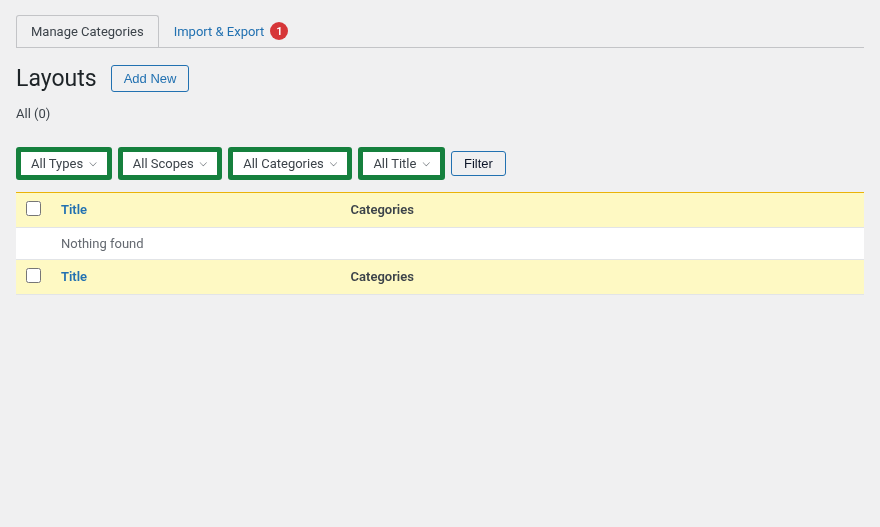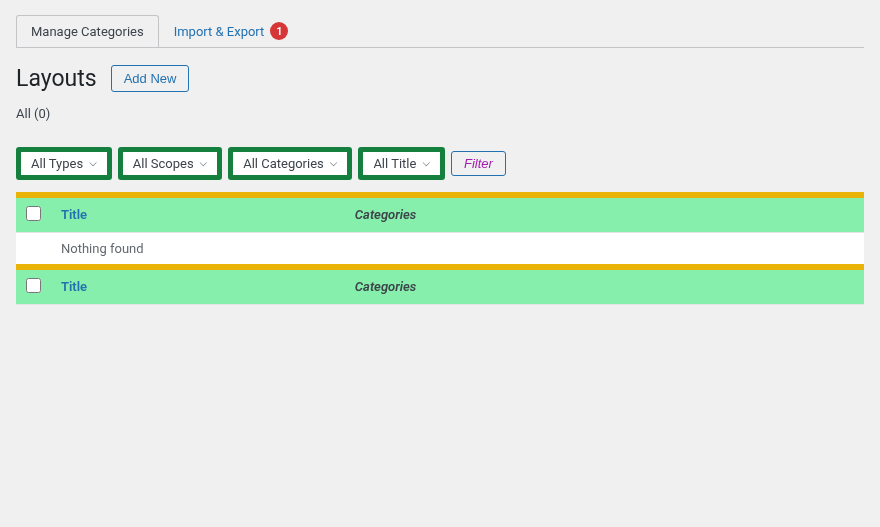--- a/index.html
+++ b/index.html
@@ -131,45 +131,44 @@
       color: #50575e;
     }
 
     .filter-btn {
       display: inline-flex;
       align-items: center;
       padding: 4px 12px;
       border: 1px solid #2271b1;
       border-radius: 3px;
       background: transparent;
-      color: #a21caf;
-      font-size: 13px;
-      cursor: pointer;
-      font-style: italic;
+      color: #0f172a;
+      font-size: 13px;
+      cursor: pointer;
     }
 
     
     .data-table {
       width: 100%;
       border-collapse: collapse;
       background: #fff;
     }
 
     .data-table th, .data-table td {
       padding: 8px 10px;
       text-align: left;
       border-bottom: 1px solid #e2e4e7;
       font-size: 13px;
     }
 
     .data-table th {
       font-weight: 600;
       color: #3c434a;
-      background: #86efac;
-      border-top: 6px solid #eab308;
+      background: #fef9c3;
+      border-top: 1px solid #eab308;
     }
 
     .data-table tr.nothing-found td {
       color: #646970;
       font-style: normal;
       font-weight: 400;
       border-bottom: 1px solid #e2e4e7;
     }
 
     .col-title {
@@ -179,21 +178,20 @@
 
     .col-checkbox {
       width: 28px;
       padding-left: 10px;
     }
 
     .col-categories {
       text-align: left;
       color: #3c434a;
       font-weight: 600;
-      font-style: italic;
     }
 
     .checkbox-input {
       width: 15px;
       height: 15px;
       cursor: pointer;
       accent-color: #2271b1;
     }
   </style>
 </head>

